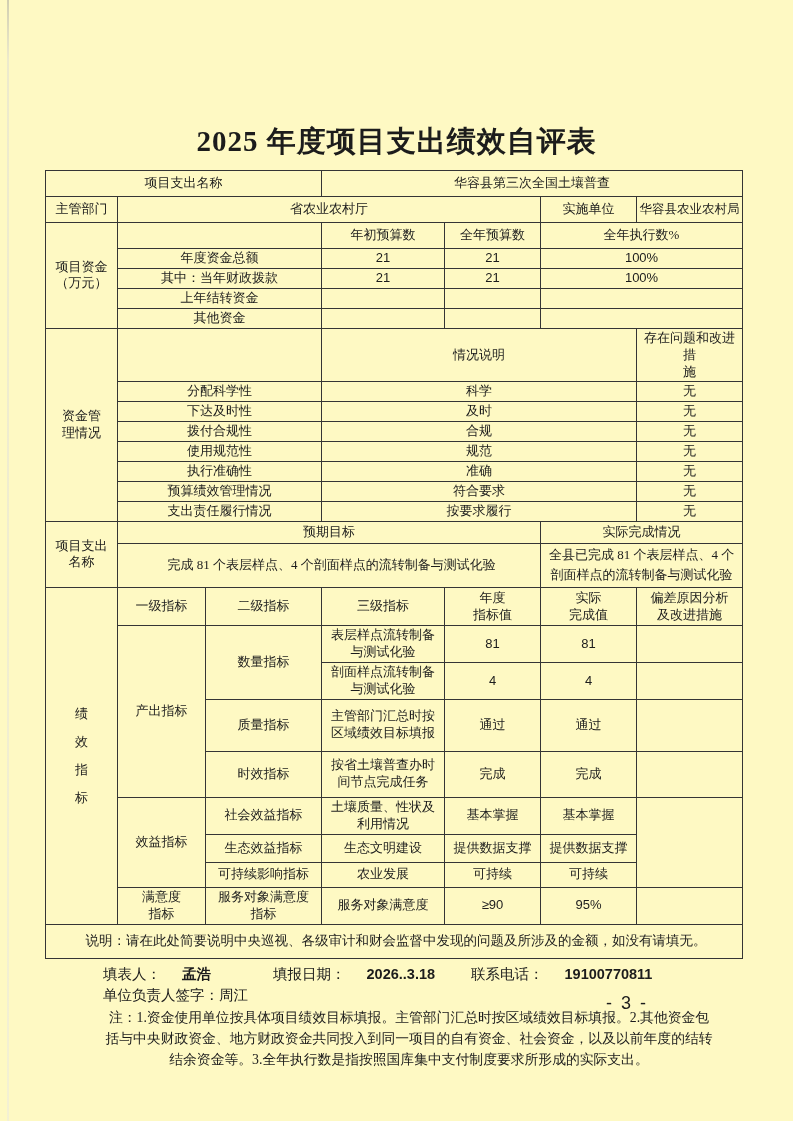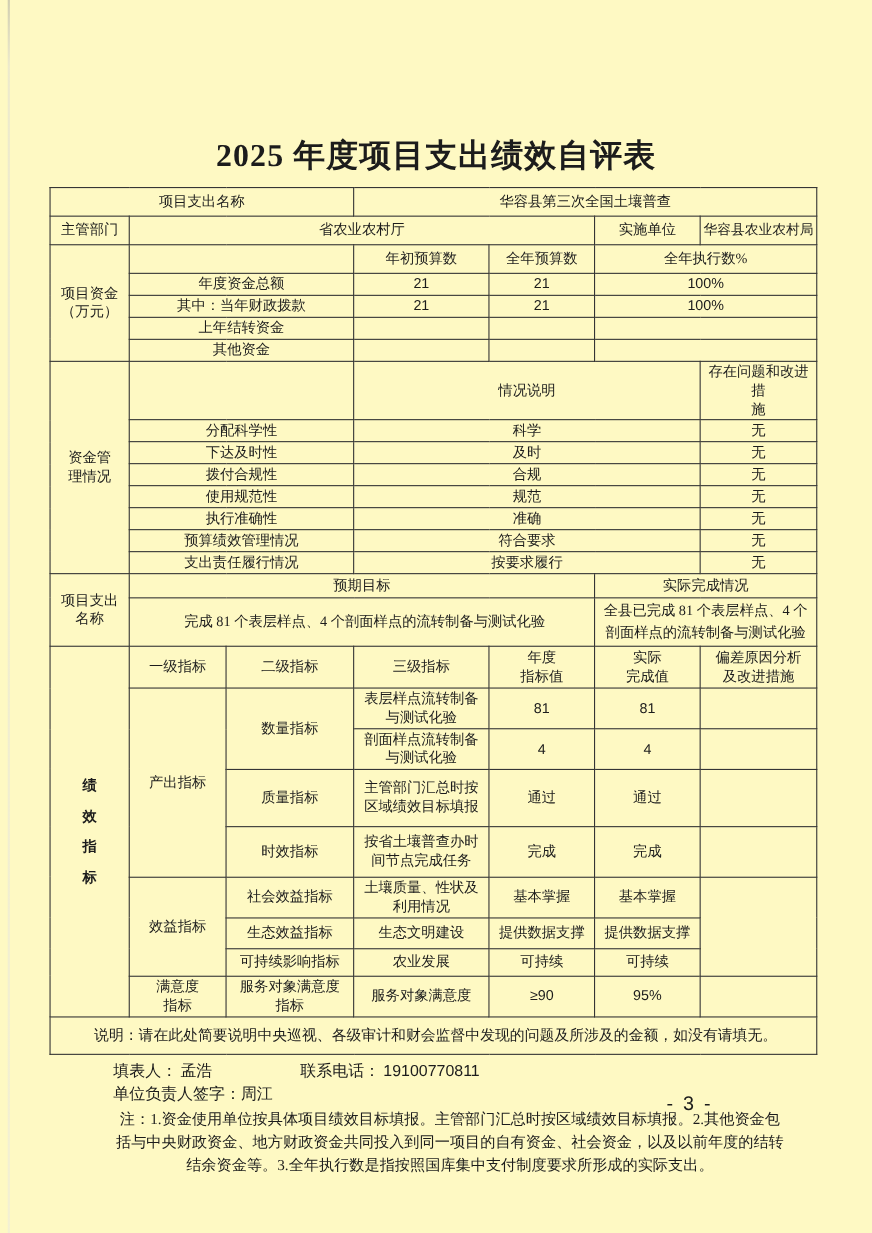--- a/index.html
+++ b/index.html
@@ -26,29 +26,29 @@
   table.doc-table td {
     border: 1.5px solid #353535;
     font-size: 13px; line-height: 1.3;
     text-align: center; vertical-align: middle;
     padding: 1px 5px; word-break: break-all; overflow: hidden;
   }
   td.left { text-align: left; }
   td.grp { font-size: 14px; }
   .pre { white-space: pre-line; }
   .num { font-family: "Liberation Sans", "DejaVu Sans", sans-serif; }
-  .wrap1 { display: inline-block; width: 1.3em; word-break: break-all; line-height: 2.15; text-align: center; font-weight: bold; }
+  .wrap1 { display: inline-block; width: 1.3em; word-break: break-all; line-height: 2.15; text-align: center; }
   .wrap3 { display: inline-block; width: 3.25em; word-break: break-all; text-align: center; }
   .wrap4 { display: inline-block; width: 4.3em; word-break: break-all; }
   .wrap7 { display: inline-block; width: 7.3em; word-break: break-all; }
   .footer { margin: 5px 0 0 103px; width: 612px; font-size: 14.5px; }
   .f-line { display: flex; align-items: baseline; line-height: 1.45; }
   .f-item1 { width: 170px; }
   .f-item2 { width: 198px; }
-  .f-val { margin-left: 3px; }
+  .f-val { margin-left: 21px; font-weight: bold; }
   .f-notes { margin-top: 2px; font-size: 13.8px; line-height: 1.52; text-align: center; }
   .page-num {
     position: absolute; left: 606px; top: 993px;
     font-size: 18px; letter-spacing: 2px;
   }
 </style>
 </head>
 <body>
 
 <div class="page">
@@ -240,20 +240,21 @@
 
       <tr style="height:34px">
         <td colspan="7" class="left" style="padding-left:9px;font-size:13.5px">说明：请在此处简要说明中央巡视、各级审计和财会监督中发现的问题及所涉及的金额，如没有请填无。</td>
       </tr>
     </tbody>
   </table>
 
   <div class="footer">
     <div class="f-line">
       <span class="f-item1"><span>填表人：</span><span class="f-val">孟浩</span></span>
+      <span class="f-item2"><span>填报日期：</span><span class="f-val num">2026..3.18</span></span>
       <span><span>联系电话：</span><span class="f-val num">19100770811</span></span>
     </div>
     <div class="f-line">
       <span>单位负责人签字：</span>
         <span>周江</span>
     </div>
     <div class="f-notes">注：1.资金使用单位按具体项目绩效目标填报。主管部门汇总时按区域绩效目标填报。2.其他资金包括与中央财政资金、地方财政资金共同投入到同一项目的自有资金、社会资金，以及以前年度的结转结余资金等。3.全年执行数是指按照国库集中支付制度要求所形成的实际支出。</div>
   </div>
 
   <div class="page-num num">- 3 -</div>

